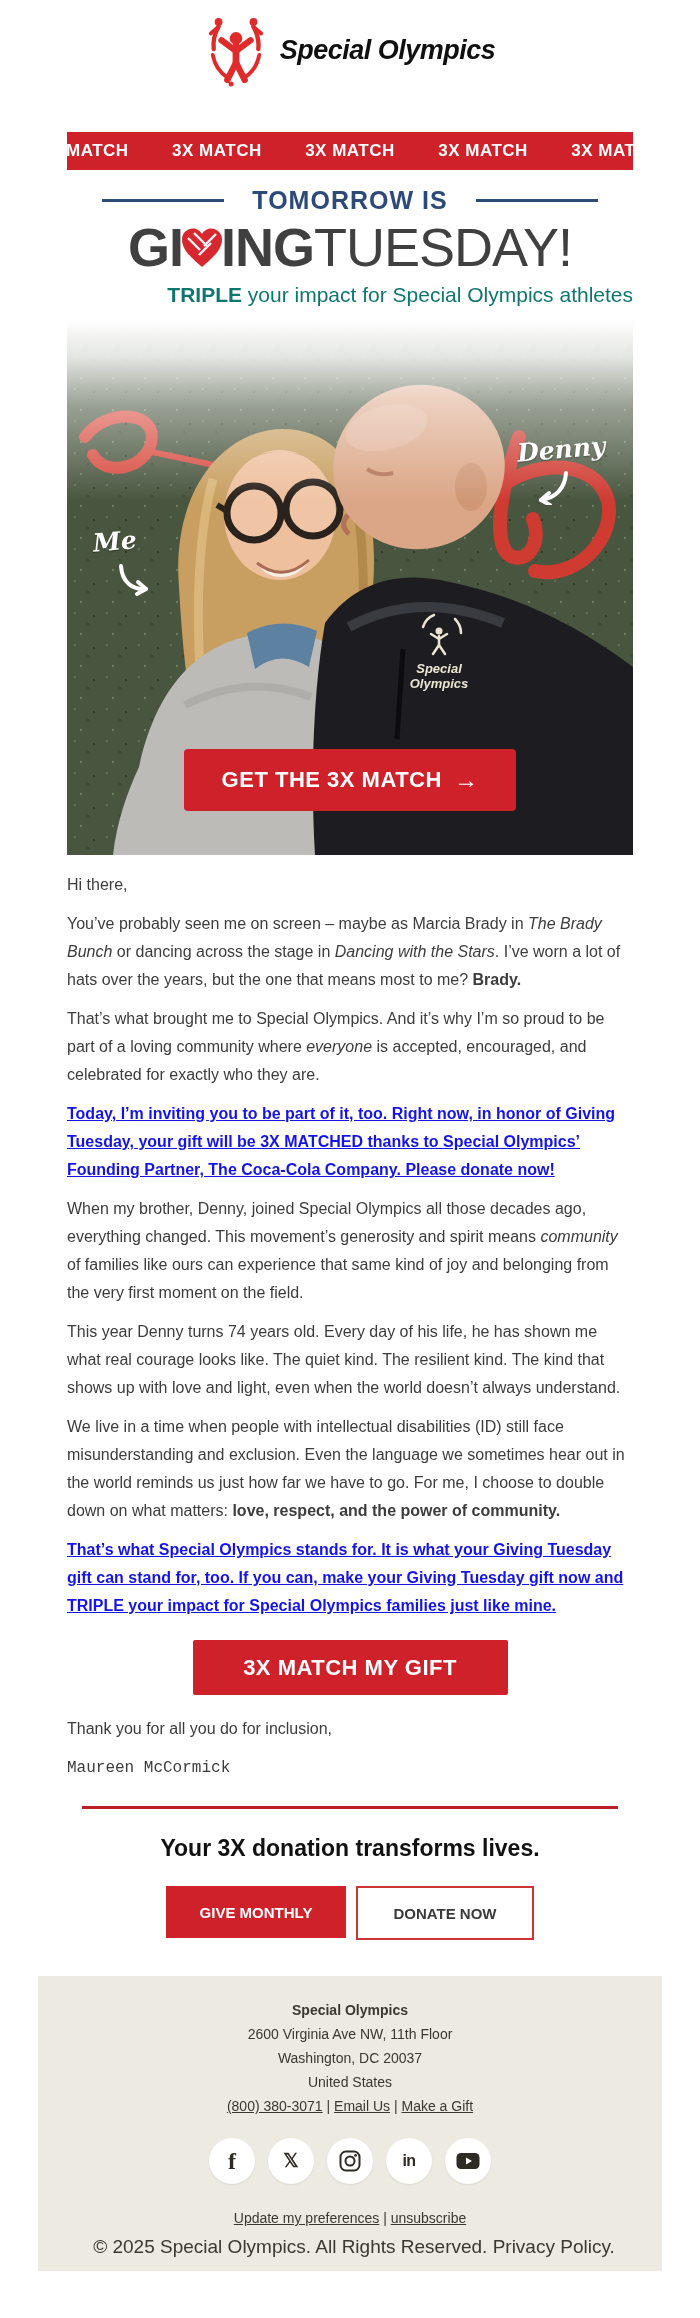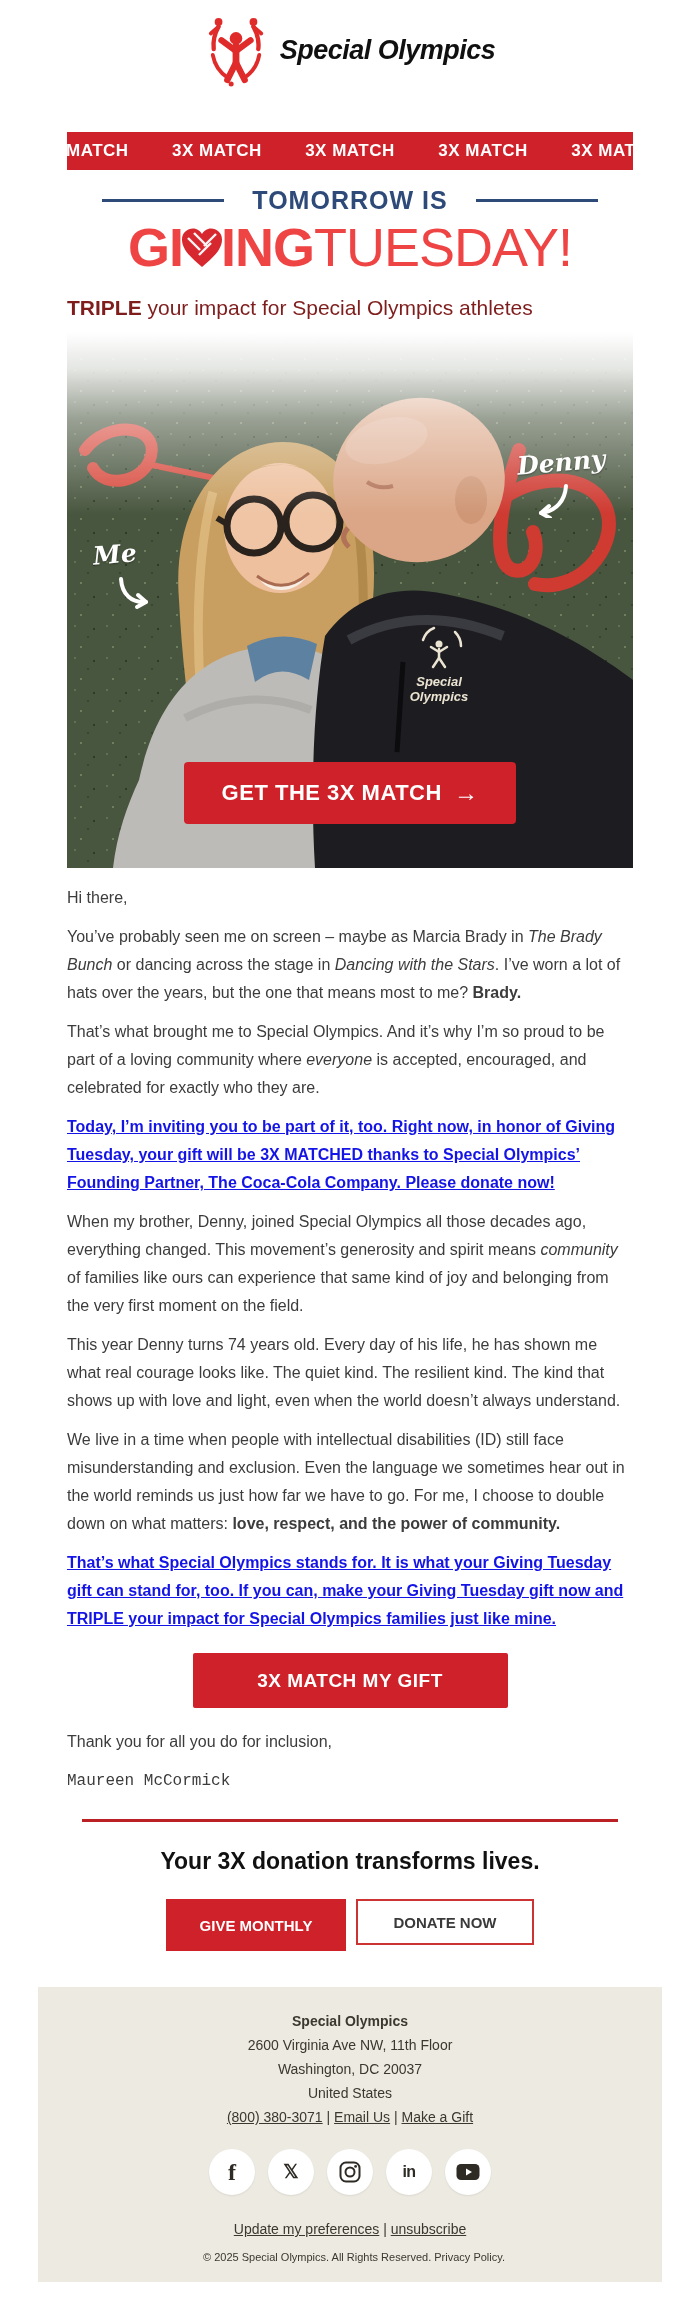--- a/index.html
+++ b/index.html
@@ -17,25 +17,25 @@
   
   .banner { position:relative; overflow:hidden; height:38px; background:#CE2129; margin-top:44px; }
   .banner-inner { position:absolute; top:0; left:-28px; right:-28px; height:100%;
     display:flex; align-items:center; justify-content:space-between; }
   .banner-inner span { color:#fff; font-weight:bold; font-size:17px; letter-spacing:0.5px; white-space:nowrap; }
 
   
   .kicker { margin-top:16px; display:flex; align-items:center; justify-content:center; gap:28px;
     color:#2D4A79; font-size:25px; font-weight:bold; letter-spacing:1px; }
   .kicker-line { width:122px; height:3px; background:#2D4A79; }
-  .title { margin:2px 0 17px; text-align:center; color:#ef4444; font-size:54px; line-height:60px;
+  .title { margin:2px 0 4px; text-align:center; color:#404040; font-size:54px; line-height:60px;
     letter-spacing:-1px; font-weight:bold; white-space:nowrap; }
   .title .t-light { font-weight:normal; }
   .title .heart { margin:0 -3px; vertical-align:-3px; }
-  .subtitle { margin:4px 0 0; text-align:left; color:#7f1d1d; font-size:21px; line-height:28px; }
+  .subtitle { margin:4px 0 0; text-align:right; color:#0f766e; font-size:21px; line-height:28px; }
 
   
   .photo { position:relative; width:566px; height:536px; margin:10px auto 0; overflow:hidden;
     background-color:#49563f;
     background-image:
       radial-gradient(circle 3px at 8px 6px, #5f7153 40%, transparent 41%),
       radial-gradient(circle 3px at 21px 17px, #39462f 40%, transparent 41%),
       radial-gradient(circle 2px at 14px 27px, #6d7f5e 40%, transparent 41%),
       radial-gradient(circle 2px at 27px 9px, #2e3a26 40%, transparent 41%);
     background-size:32px 32px; }
@@ -54,47 +54,47 @@
     width:332px; height:62px; background:#CE2129; color:#fff; display:flex; align-items:center;
     justify-content:center; gap:12px; font-size:22px; font-weight:bold; letter-spacing:0.5px;
     text-decoration:none; border-radius:4px; cursor:pointer; }
   .photo-cta .arr { font-size:24px; line-height:1; }
 
   
   .copy { margin-top:16px; font-size:16px; line-height:28px; color:#3C3C3C; }
   .copy p { margin:11px 0; }
   .biglink { color:#1414E6; font-weight:bold; text-decoration:underline; cursor:pointer; }
   .cta-btn { display:flex; align-items:center; justify-content:center; width:315px; height:55px;
-    margin:20px auto; background:#CE2129; color:#fff; font-size:19px; font-weight:bold;
+    margin:20px auto; background:#CE2129; color:#fff; font-size:22px; font-weight:bold;
     letter-spacing:0.5px; text-decoration:none; border-radius:2px; cursor:pointer; }
   .sig span { display:block;font-family:Liberation Mono, monospace; }
 
   
   .divider { width:536px; height:3px; background:#BB2025; border:none; margin:24px auto 0; }
   .headline { margin:26px 0 0; text-align:center; color:#111; font-size:23px; font-weight:bold; }
   .btn-row { display:flex; justify-content:center; gap:10px; margin-top:24px; }
   .btn-solid { width:180px; height:52px; background:#CE2129; color:#fff; display:flex; align-items:center;
     justify-content:center; font-size:15px; font-weight:bold; text-decoration:none; cursor:pointer; }
-  .btn-outline { width:178px; height:46px; background:#fff; border:2px solid #C33; color:#3a3a3a;
+  .btn-outline { width:178px; height:54px; background:#fff; border:2px solid #C33; color:#3a3a3a;
     display:flex; align-items:center; justify-content:center; font-size:15px; font-weight:bold;
     text-decoration:none; cursor:pointer; }
 
   
   .footer { width:624px; margin:36px auto 0; background:#ECEAE1; padding:22px 0 12px;
     text-align:center; font-size:14px; color:#3B382F; line-height:24px; }
   .footer .org { font-weight:bold; }
   .footer a { color:#3B382F; text-decoration:underline; cursor:pointer; }
   .social { display:flex; justify-content:center; gap:13px; margin:20px 0 22px; }
   .soc { width:46px; height:46px; border-radius:50%; background:#fff; display:flex; align-items:center;
     justify-content:center; color:#2e2b24; box-shadow:0 1px 2px rgba(0,0,0,0.08); cursor:pointer;
     font-weight:bold; }
   .soc .glyph-f { font-family:"Liberation Serif", serif; font-size:24px; }
   .soc .glyph-x { font-size:19px; }
   .soc .glyph-in { font-size:16px; letter-spacing:-0.5px; }
-  .fineprint { font-size:11px; line-height:25px; margin-top:4px;padding-left:8px; }
+  .fineprint { font-size:19px; line-height:25px; margin-top:4px;padding-left:8px; }
 </style>
 </head>
 <body>
 
 <div class="email">
 
   <div class="header">
     <div class="logo">
       <svg width="62" height="76" viewBox="0 0 64 78">
         <g stroke="#E02B2B" fill="none" stroke-linecap="round">

